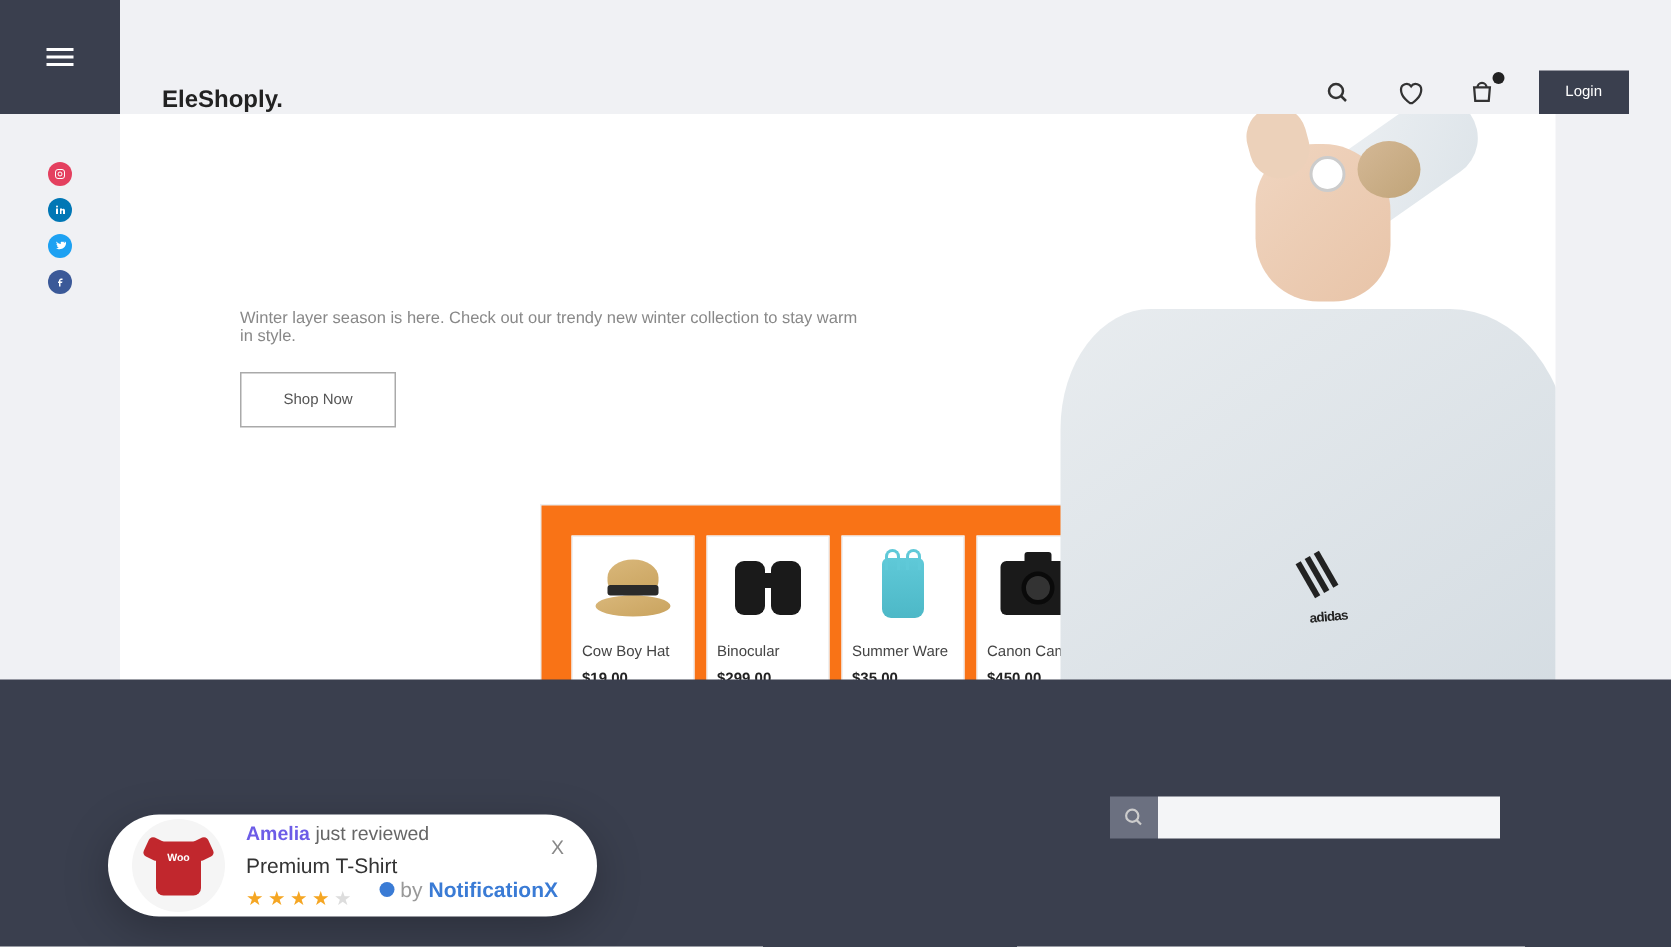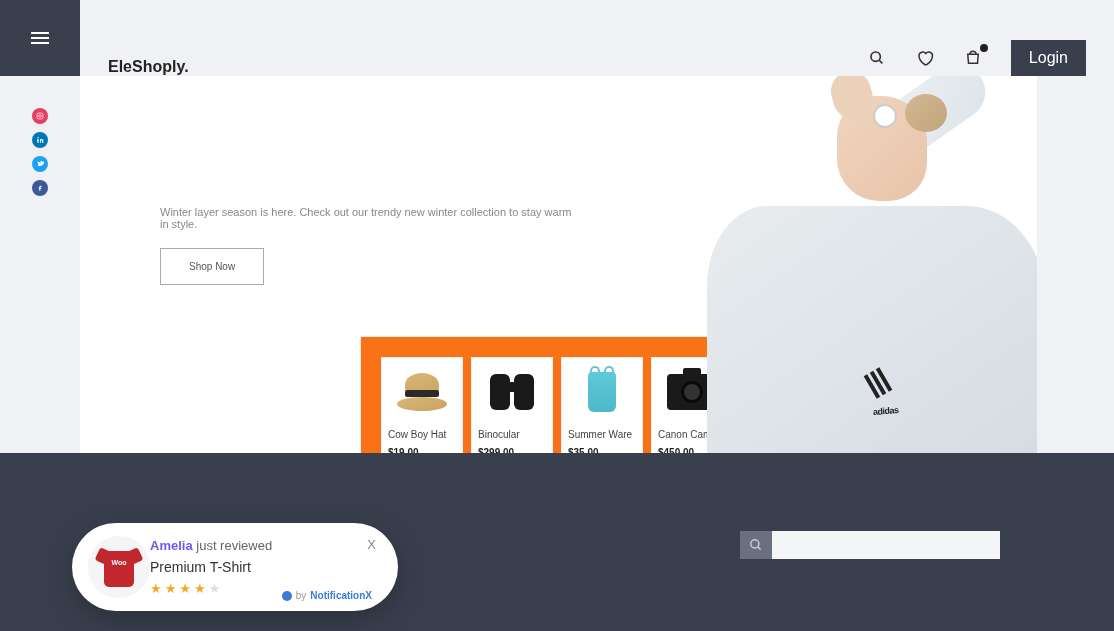--- a/index.html
+++ b/index.html
@@ -7,21 +7,21 @@
 
 .sidebar-dark { position: absolute; left: 0; top: 0; width: 80px; height: 76px; background: #3a3f4e; display: flex; align-items: center; justify-content: center; }
 .hamburger { width: 18px; height: 12px; display: flex; flex-direction: column; justify-content: space-between; cursor: pointer; }
 .hamburger span { display: block; height: 2px; background: #fff; width: 100%; }
 
 .header { position: absolute; left: 80px; top: 0; right: 0; height: 76px; background: #f0f1f4; display: flex; align-items: flex-end; padding: 0 28px; }
 .brand { font-size: 16px; font-weight: 600; color: #222; }
 .header-right { margin-left: auto; display: flex; align-items: center; gap: 28px; }
 .icon-btn { width: 20px; height: 20px; display: flex; align-items: center; justify-content: center; cursor: pointer; color: #333; position: relative; }
 .cart-badge { position: absolute; top: -4px; right: -5px; width: 8px; height: 8px; background: #222; border-radius: 50%; }
-.login-btn { background: #3a3f4e; color: #fff; border: none; padding: 9px 18px; font-size: 16px; cursor: pointer; }
+.login-btn { background: #3a3f4e; color: #fff; border: none; padding: 9px 18px; font-size: 10px; cursor: pointer; }
 
 .sidebar-left { position: absolute; left: 0; top: 76px; width: 80px; bottom: 178px; background: #f0f1f4; display: flex; flex-direction: column; align-items: center; padding-top: 32px; gap: 8px; }
 .social-icon { width: 16px; height: 16px; border-radius: 50%; display: flex; align-items: center; justify-content: center; cursor: pointer; }
 .social-ig { background: #e4405f; }
 .social-li { background: #0077b5; }
 .social-tw { background: #1da1f2; }
 .social-fb { background: #3b5998; }
 .social-icon svg { width: 8px; height: 8px; fill: #fff; }
 
 .hero { position: absolute; left: 80px; right: 77px; top: 76px; height: 378px; background: #fff; overflow: hidden; }
@@ -49,37 +49,37 @@
 .watch { position: absolute; top: 58px; right: 170px; width: 24px; height: 24px; background: #fff; border: 2px solid #ccc; border-radius: 50%; }
 .stripes { position: absolute; bottom: 80px; right: 180px; display: flex; gap: 3px; transform: rotate(-30deg); }
 .stripes span { width: 4px; height: 26px; background: #222; }
 .adidas-text { position: absolute; bottom: 60px; right: 168px; font-size: 9px; font-weight: 700; letter-spacing: -0.5px; color: #222; transform: rotate(-5deg); }
 
 .footer-dark { position: absolute; left: 0; right: 0; bottom: 0; height: 178px; background: #3a3f4e; }
 .footer-search { position: absolute; right: 114px; top: 78px; display: flex; }
 .footer-search-btn { width: 32px; height: 28px; background: #6b7080; display: flex; align-items: center; justify-content: center; cursor: pointer; }
 .footer-search-input { width: 228px; height: 28px; border: none; background: #f4f5f7; padding: 0 10px; font-size: 12px; }
 
-.notification { position: absolute; left: 72px; bottom: 20px; width: 326px; height: 88px; background: #fff; border-radius: 44px; box-shadow: 0 8px 30px rgba(0,0,0,0.25); display: flex; align-items: center; padding: 10px 16px; }
+.notification { position: absolute; left: 72px; bottom: 20px; width: 326px; height: 68px; background: #fff; border-radius: 44px; box-shadow: 0 8px 30px rgba(0,0,0,0.25); display: flex; align-items: center; padding: 10px 16px; gap: 14px; }
 .notif-img { width: 62px; height: 62px; border-radius: 50%; background: #f5f5f5; display: flex; align-items: center; justify-content: center; flex-shrink: 0; }
 .tshirt { width: 40px; height: 44px; position: relative; }
 .tshirt-body { width: 30px; height: 36px; background: #c1272d; position: absolute; left: 5px; top: 6px; border-radius: 3px 3px 5px 5px; }
 .tshirt-sl { position: absolute; width: 12px; height: 14px; background: #c1272d; top: 4px; border-radius: 3px; }
 .tshirt-sl.l { left: -2px; transform: rotate(25deg); }
 .tshirt-sl.r { right: -2px; transform: rotate(-25deg); }
 .tshirt-text { position: absolute; top: 14px; left: 0; right: 0; text-align: center; color: #fff; font-size: 7px; font-weight: 700; }
 .notif-body { flex: 1; }
 .notif-line1 { font-size: 13px; color: #666; }
 .notif-name { color: #6c5ce7; font-weight: 700; }
 .notif-product { font-size: 14px; color: #333; margin-top: 6px; font-weight: 500; }
 .stars { margin-top: 6px; display: flex; gap: 3px; }
 .star { color: #f5a623; font-size: 13px; }
 .star.empty { color: #ddd; }
 .notif-close { position: absolute; top: 14px; right: 22px; font-size: 13px; color: #888; cursor: pointer; }
-.notif-by { position: absolute; bottom: 10px; right: 26px; font-size: 10px; color: #999; display: flex; align-items: center; gap: 4px; }
+.notif-by { position: absolute; bottom: 10px; right: 26px; font-size: 14px; color: #999; display: flex; align-items: center; gap: 4px; }
 .notif-by .brand-nx { color: #3a7bd5; font-weight: 600; }
 .nx-logo { width: 10px; height: 10px; background: #3a7bd5; border-radius: 50%; display: inline-block; }
 
 
 .hat { width: 50px; height: 38px; position: relative; }
 .hat-top { width: 34px; height: 24px; background: linear-gradient(160deg,#d9b77a,#c9a35e); border-radius: 50% 50% 40% 40%; position: absolute; top: 0; left: 8px; }
 .hat-band { width: 34px; height: 7px; background: #2a2a2a; position: absolute; top: 17px; left: 8px; border-radius: 2px; }
 .hat-brim { width: 50px; height: 14px; background: linear-gradient(160deg,#d9b77a,#c9a35e); border-radius: 50%; position: absolute; bottom: 0; left: 0; }
 
 .binoc { width: 48px; height: 40px; position: relative; }

